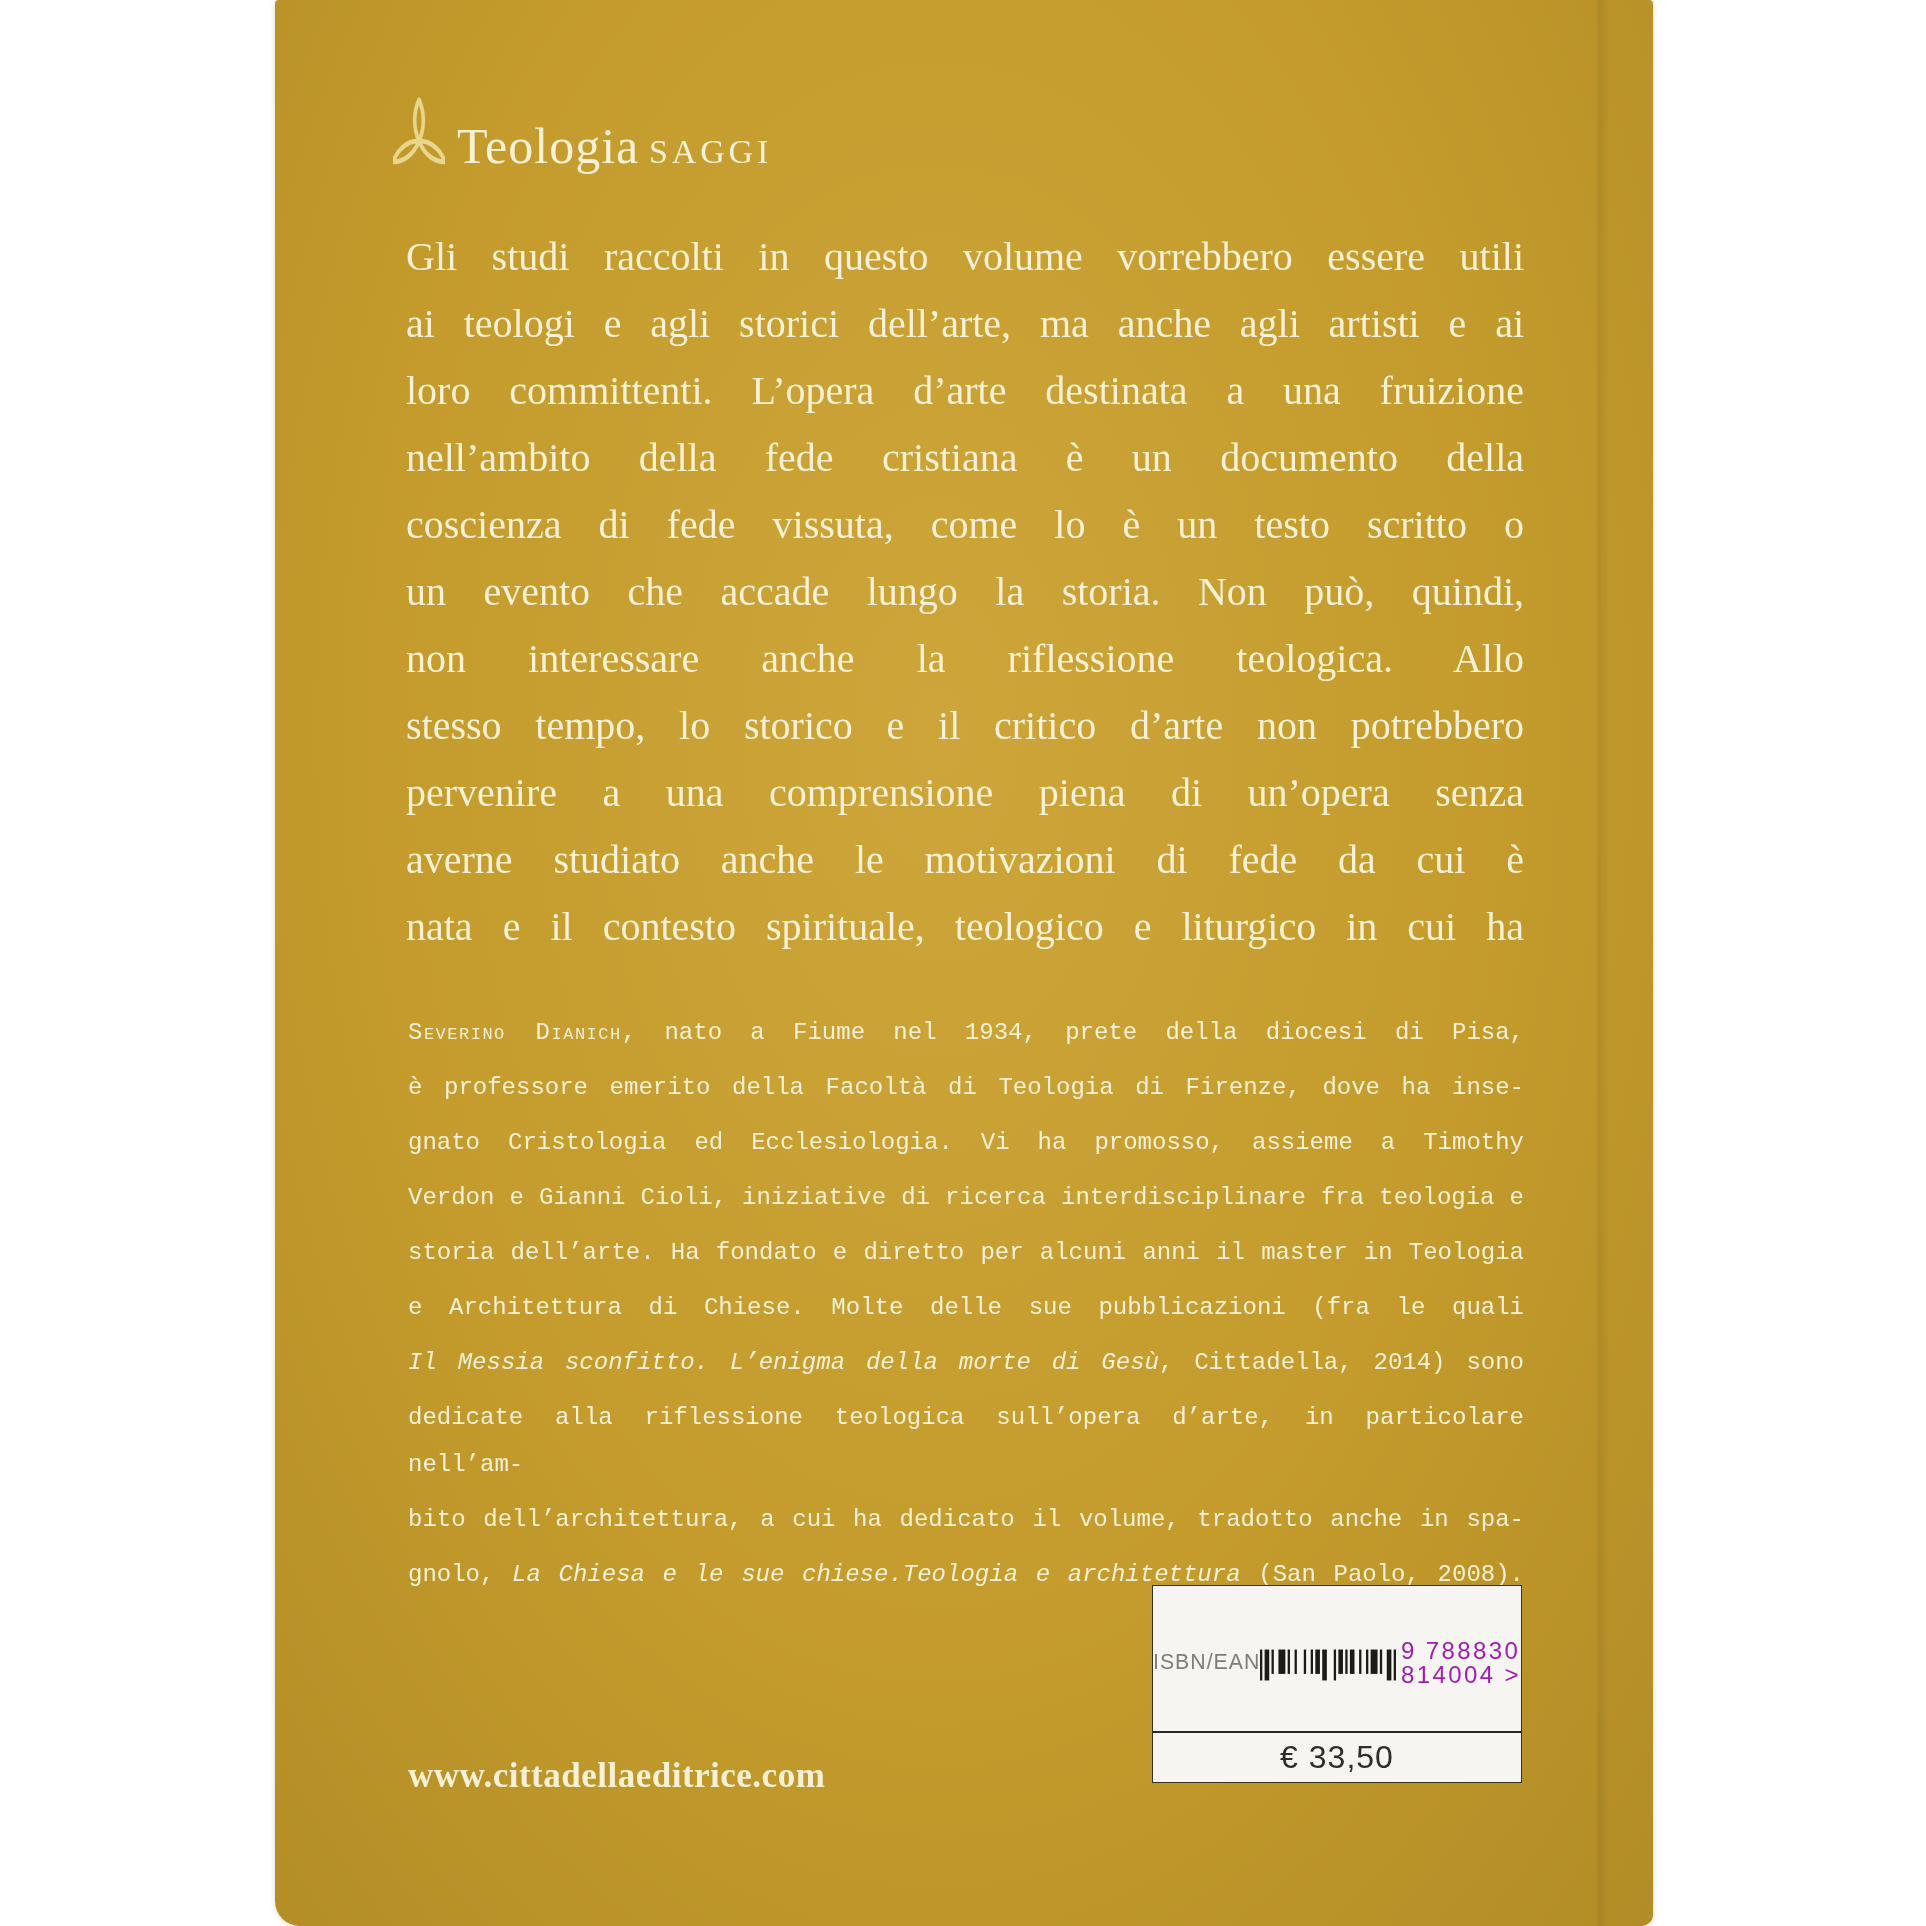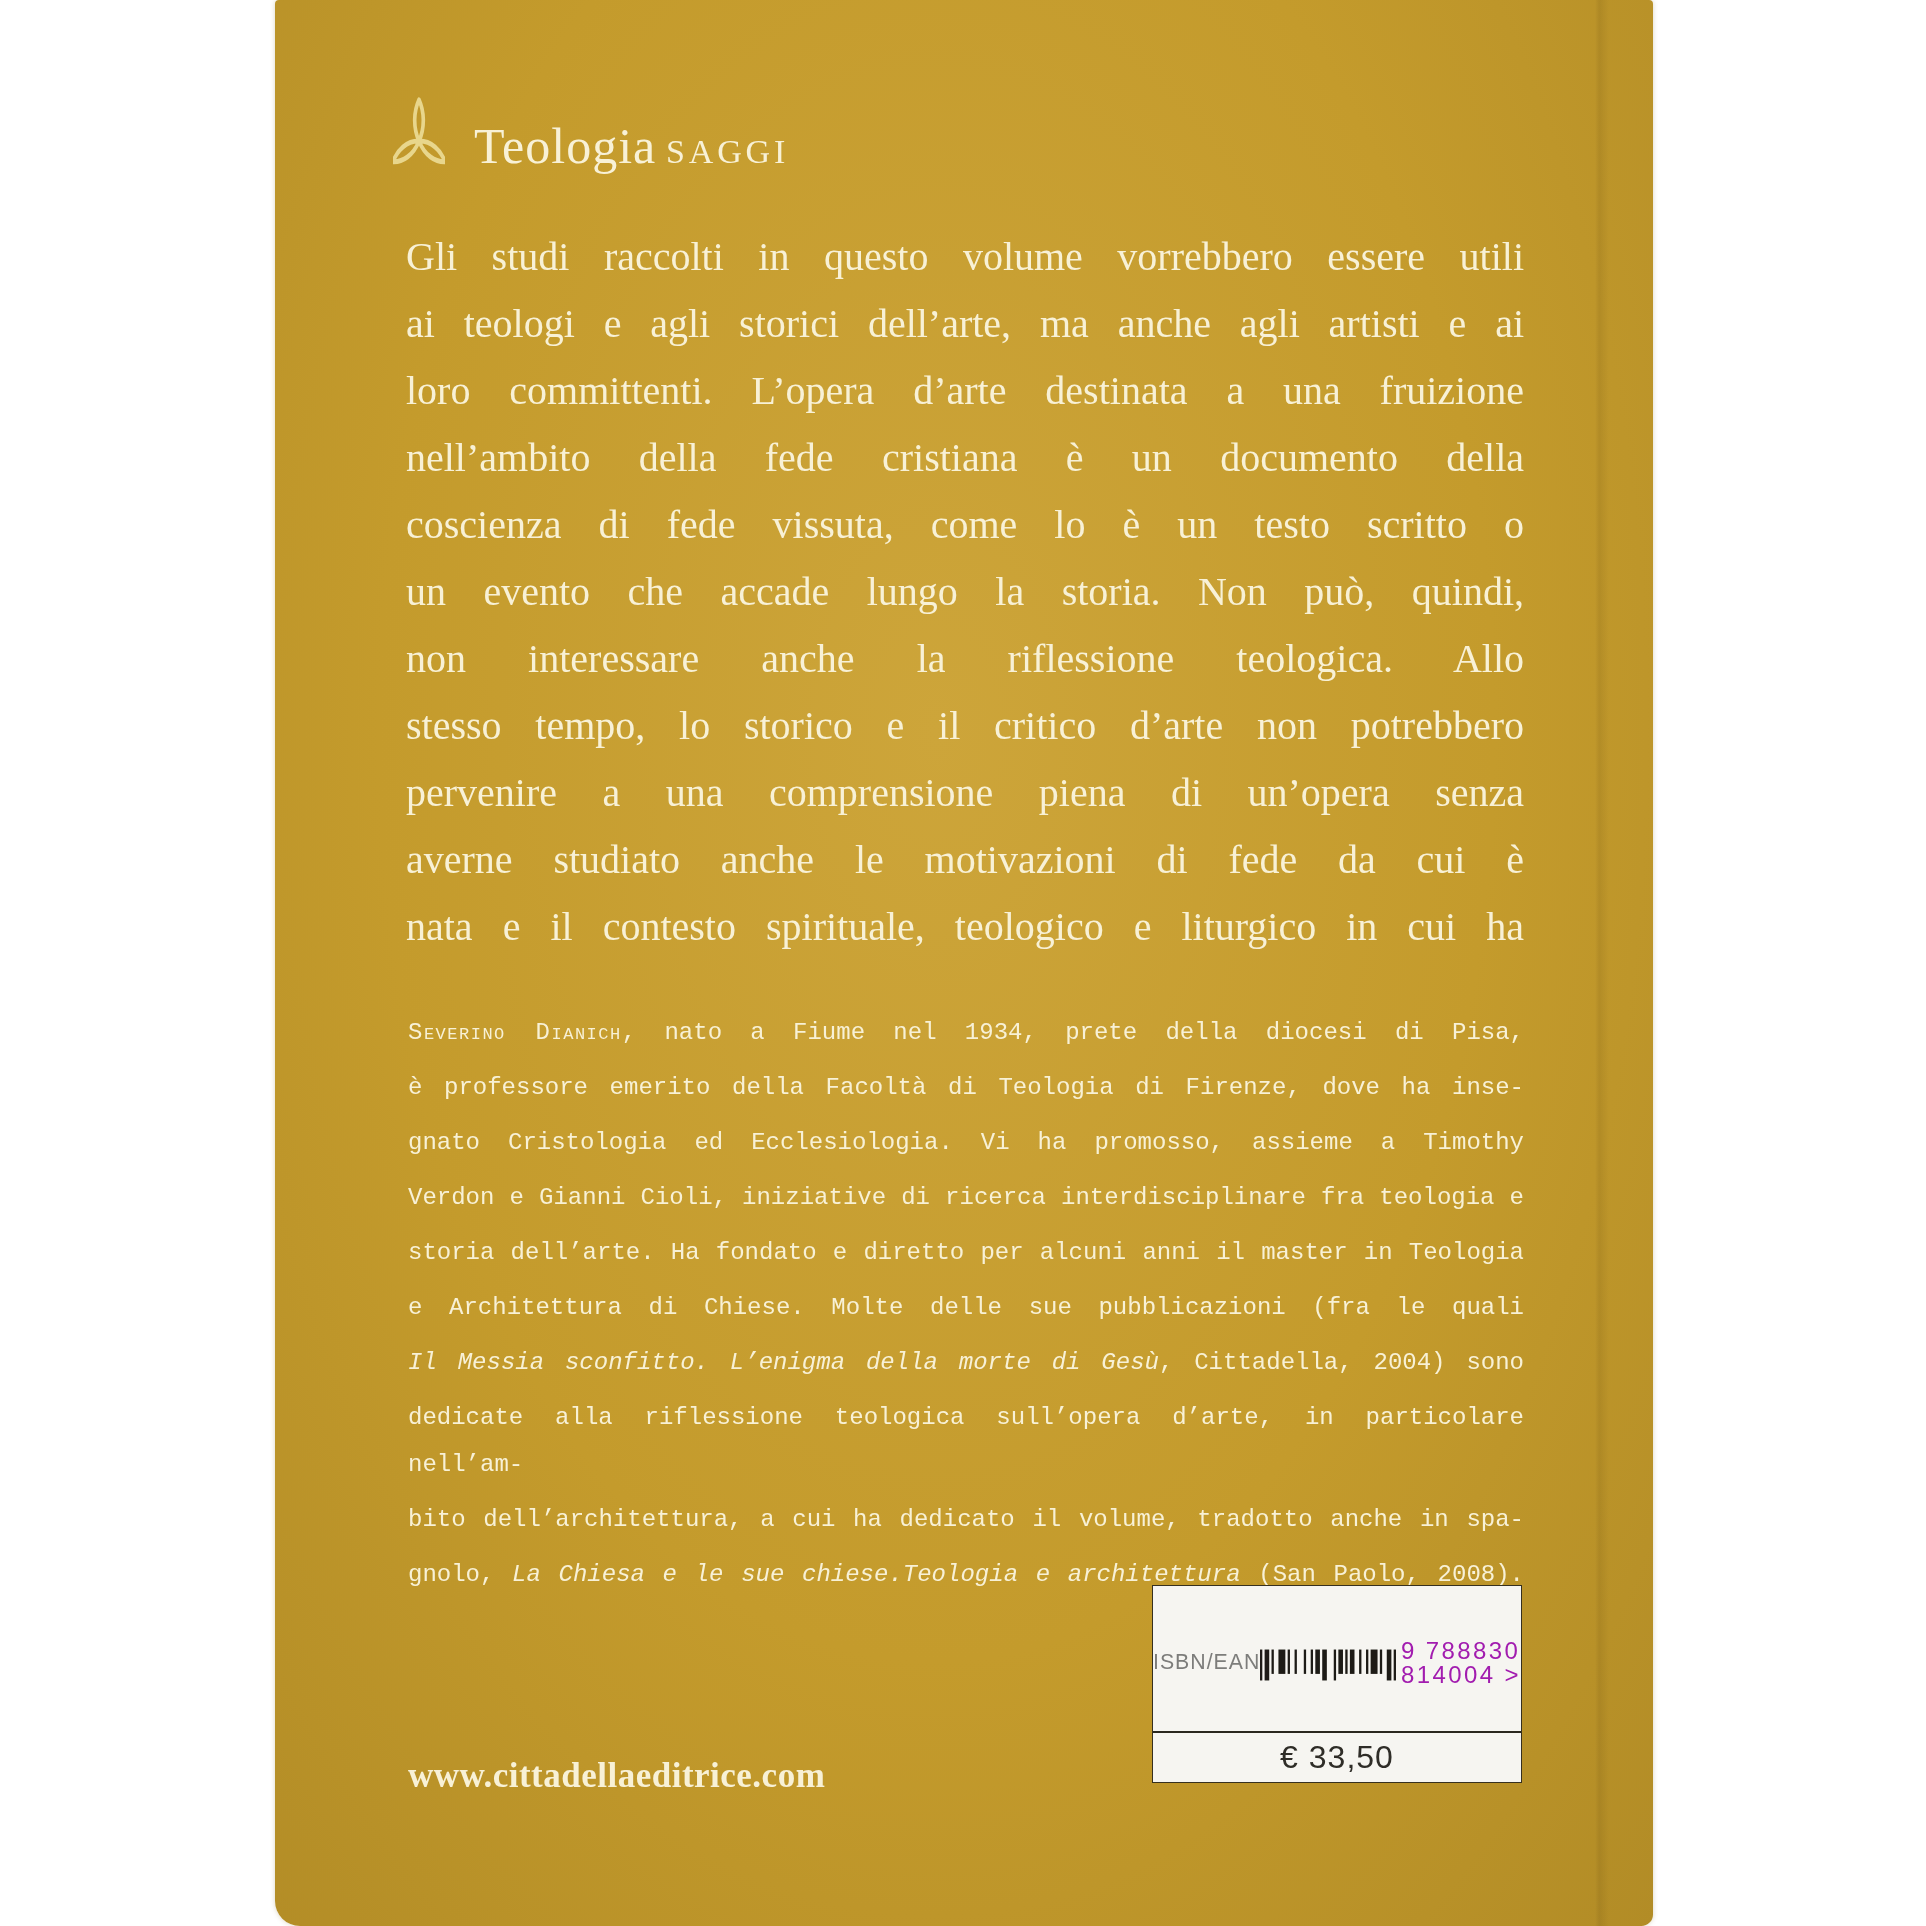--- a/index.html
+++ b/index.html
@@ -27,21 +27,21 @@
     width:1378px;height:1926px;
     background:
       linear-gradient(90deg, rgba(0,0,0,0) 0 95.8%, rgba(60,40,0,0.10) 96.1%, rgba(0,0,0,0) 96.8%),
       radial-gradient(ellipse at 48% 38%, var(--gold-light) 0%, var(--gold) 55%, var(--gold-dark) 100%);
     border-radius:3.9px 3.9px 11.6px 25px;
     box-shadow:0 0 4.9px rgba(120,90,10,0.25);
   }
   
   .brand{
     position:absolute;left:118px;top:97px;
-    display:flex;align-items:flex-end;gap:29px;
+    display:flex;align-items:flex-end;gap:12px;
     color:var(--cream);
   }
   .brand svg{display:block;margin-bottom:3.9px;}
   .brand-text{font-size:50px;letter-spacing:1px;line-height:1;padding-bottom:3.9px;white-space:nowrap;}
   .t-tag{font-size:34px;letter-spacing:3.9px;margin-left:9.7px;}
   
   .blurb{
     position:absolute;left:131px;top:219px;width:1118px;
     color:var(--cream);
     font-size:40px;line-height:59px;
@@ -118,21 +118,21 @@
         <div class="tline"><span>nata e il contesto spirituale, teologico e liturgico in cui ha</span></div>
       </div>
 
     <div class="bio">
         <div class="tline"><span class="sc">Severino Dianich</span><span>, nato a Fiume nel 1934, prete della diocesi di Pisa,</span></div>
         <div class="tline"><span>è professore emerito della Facoltà di Teologia di Firenze, dove ha inse-</span></div>
         <div class="tline"><span>gnato Cristologia ed Ecclesiologia. Vi ha promosso, assieme a Timothy</span></div>
         <div class="tline"><span>Verdon e Gianni Cioli, iniziative di ricerca interdisciplinare fra teologia e</span></div>
         <div class="tline"><span>storia dell’arte. Ha fondato e diretto per alcuni anni il master in Teologia</span></div>
         <div class="tline"><span>e Architettura di Chiese. Molte delle sue pubblicazioni (fra le quali</span></div>
-        <div class="tline"><span class="it">Il Messia sconfitto. L’enigma della morte di Gesù</span><span>, Cittadella, 2004) sono</span></div>
+        <div class="tline"><span class="it">Il Messia sconfitto. L’enigma della morte di Gesù</span><span>, Cittadella, 2014) sono</span></div>
         <div class="tline"><span>dedicate alla riflessione teologica sull’opera d’arte, in particolare nell’am-</span></div>
         <div class="tline"><span>bito dell’architettura, a cui ha dedicato il volume, tradotto anche in spa-</span></div>
         <div class="tline"><span>gnolo, </span><span class="it">La Chiesa e le sue chiese.Teologia e architettura</span><span> (San Paolo, 2008).</span></div>
       </div>
 
     <div class="website">www.cittadellaeditrice.com</div>
 
     <div class="sticker">
       <div class="sticker-top">
         <div class="isbn-label">ISBN/EAN</div>

